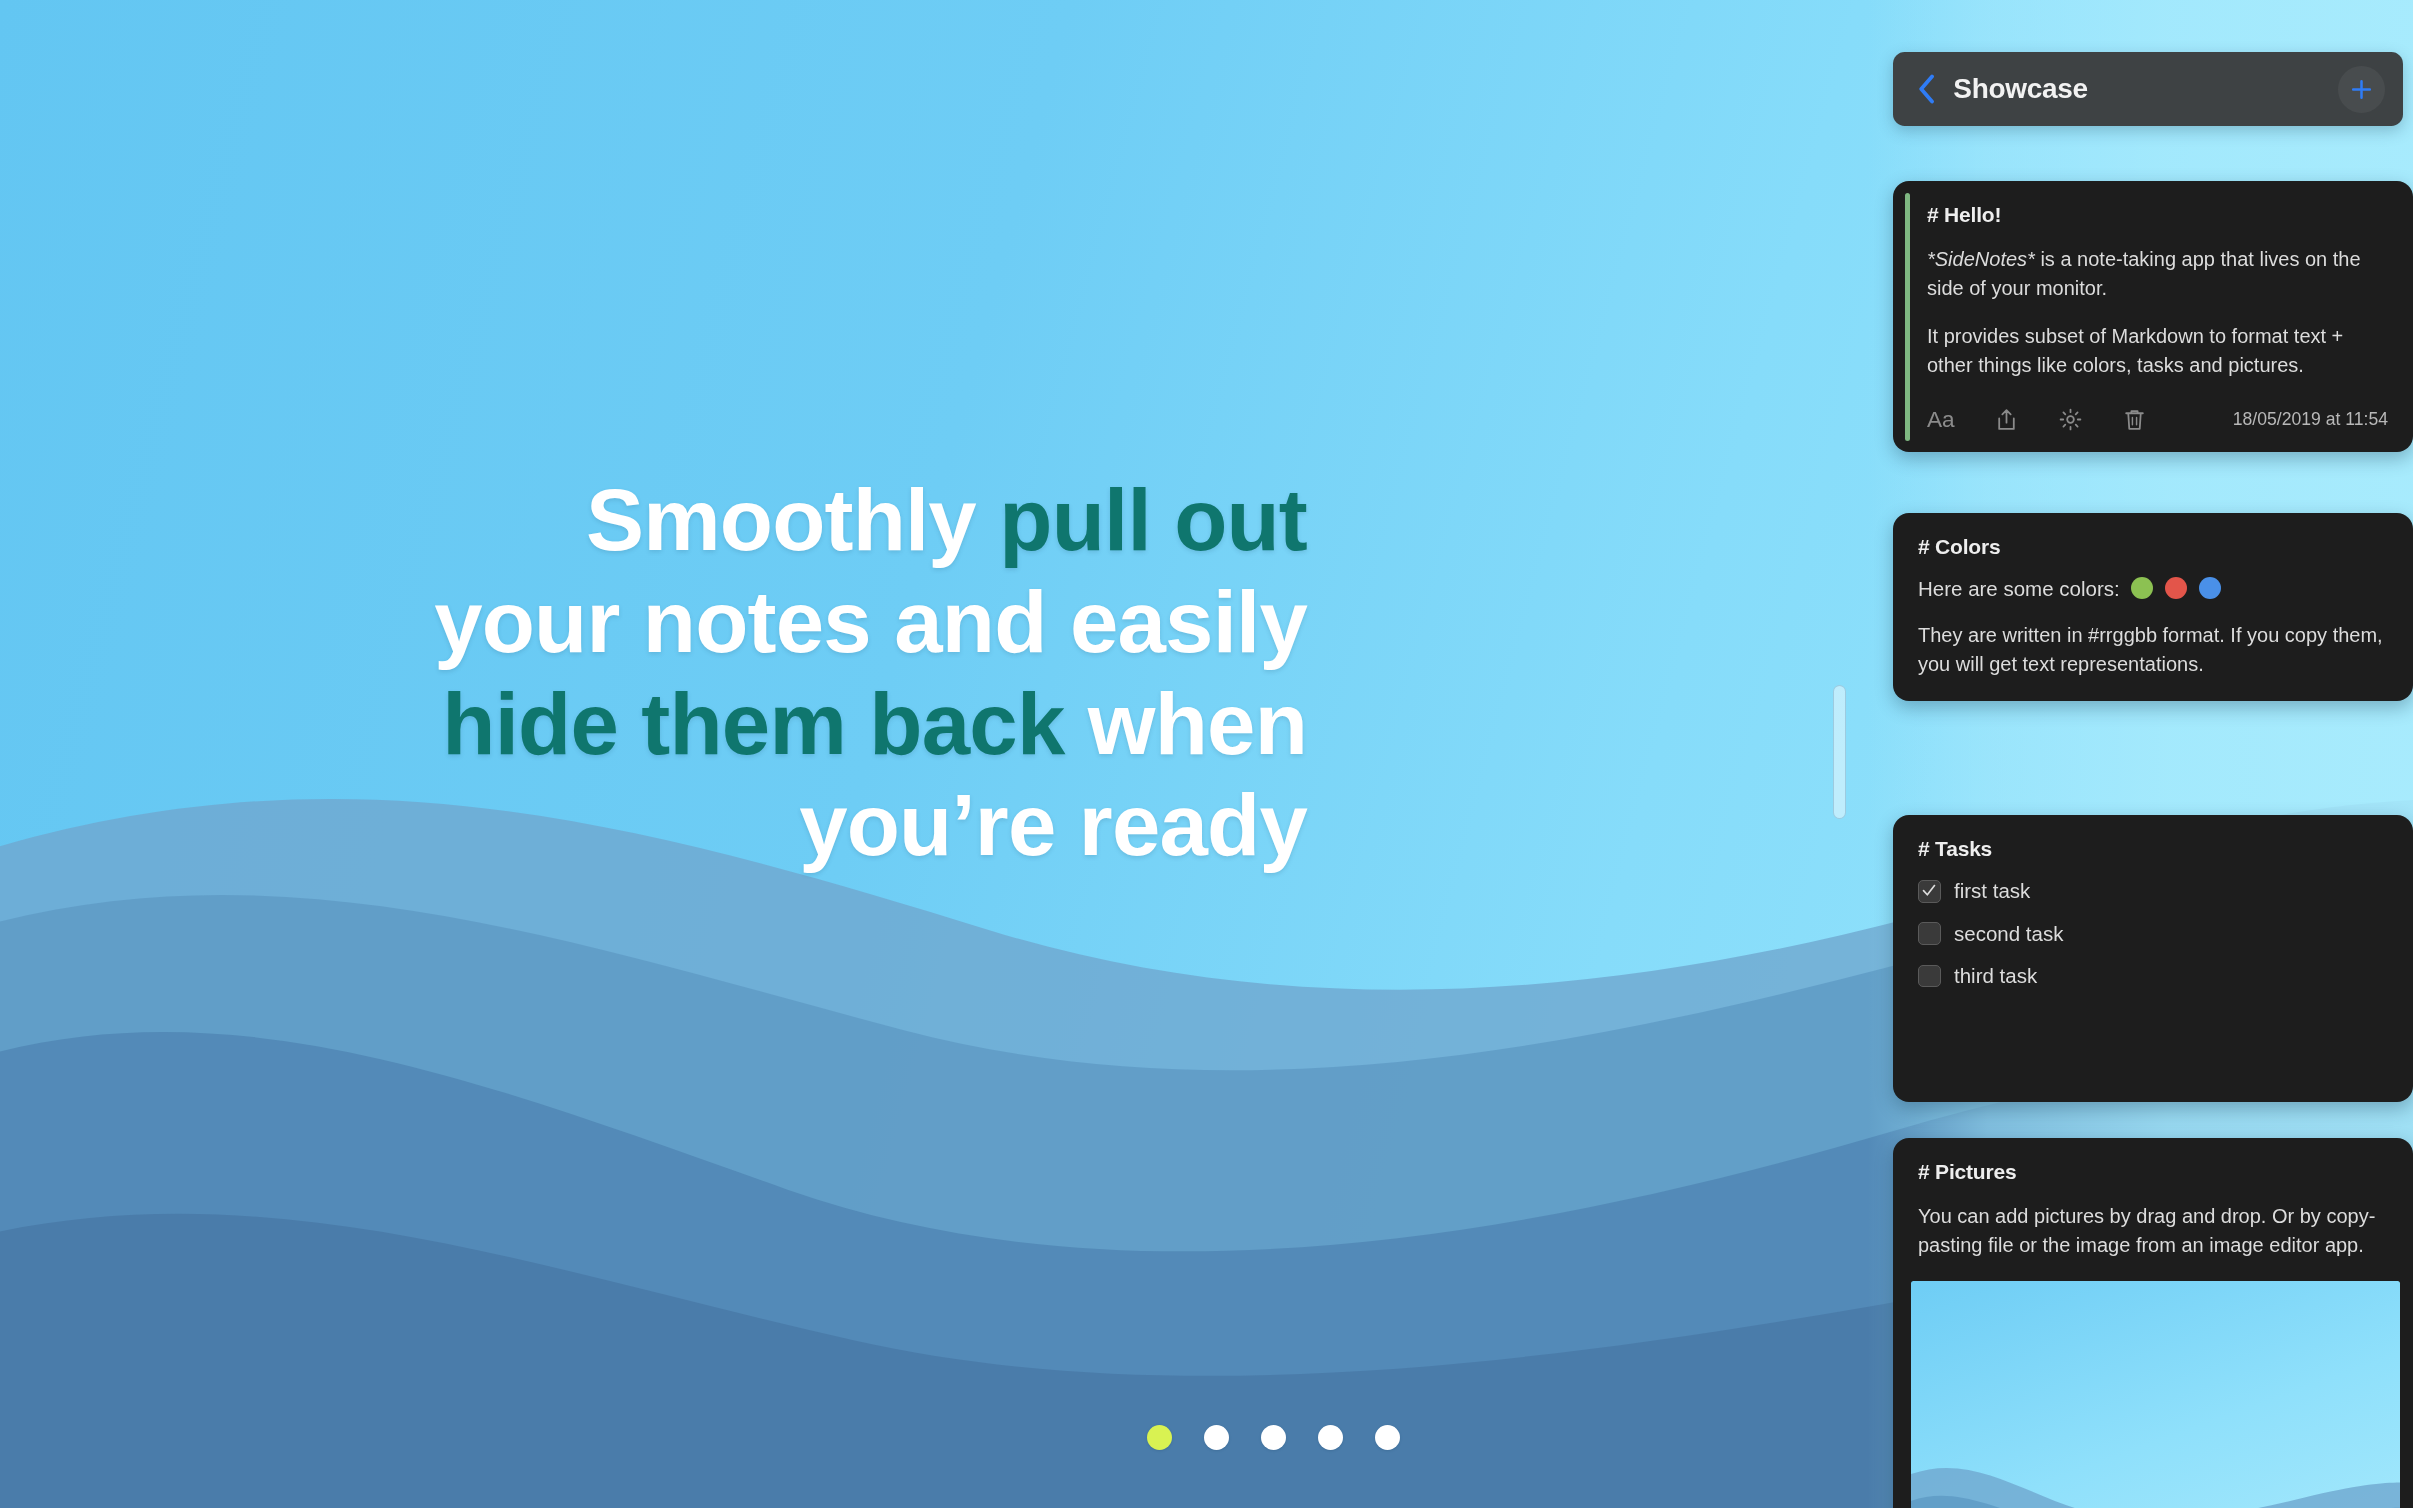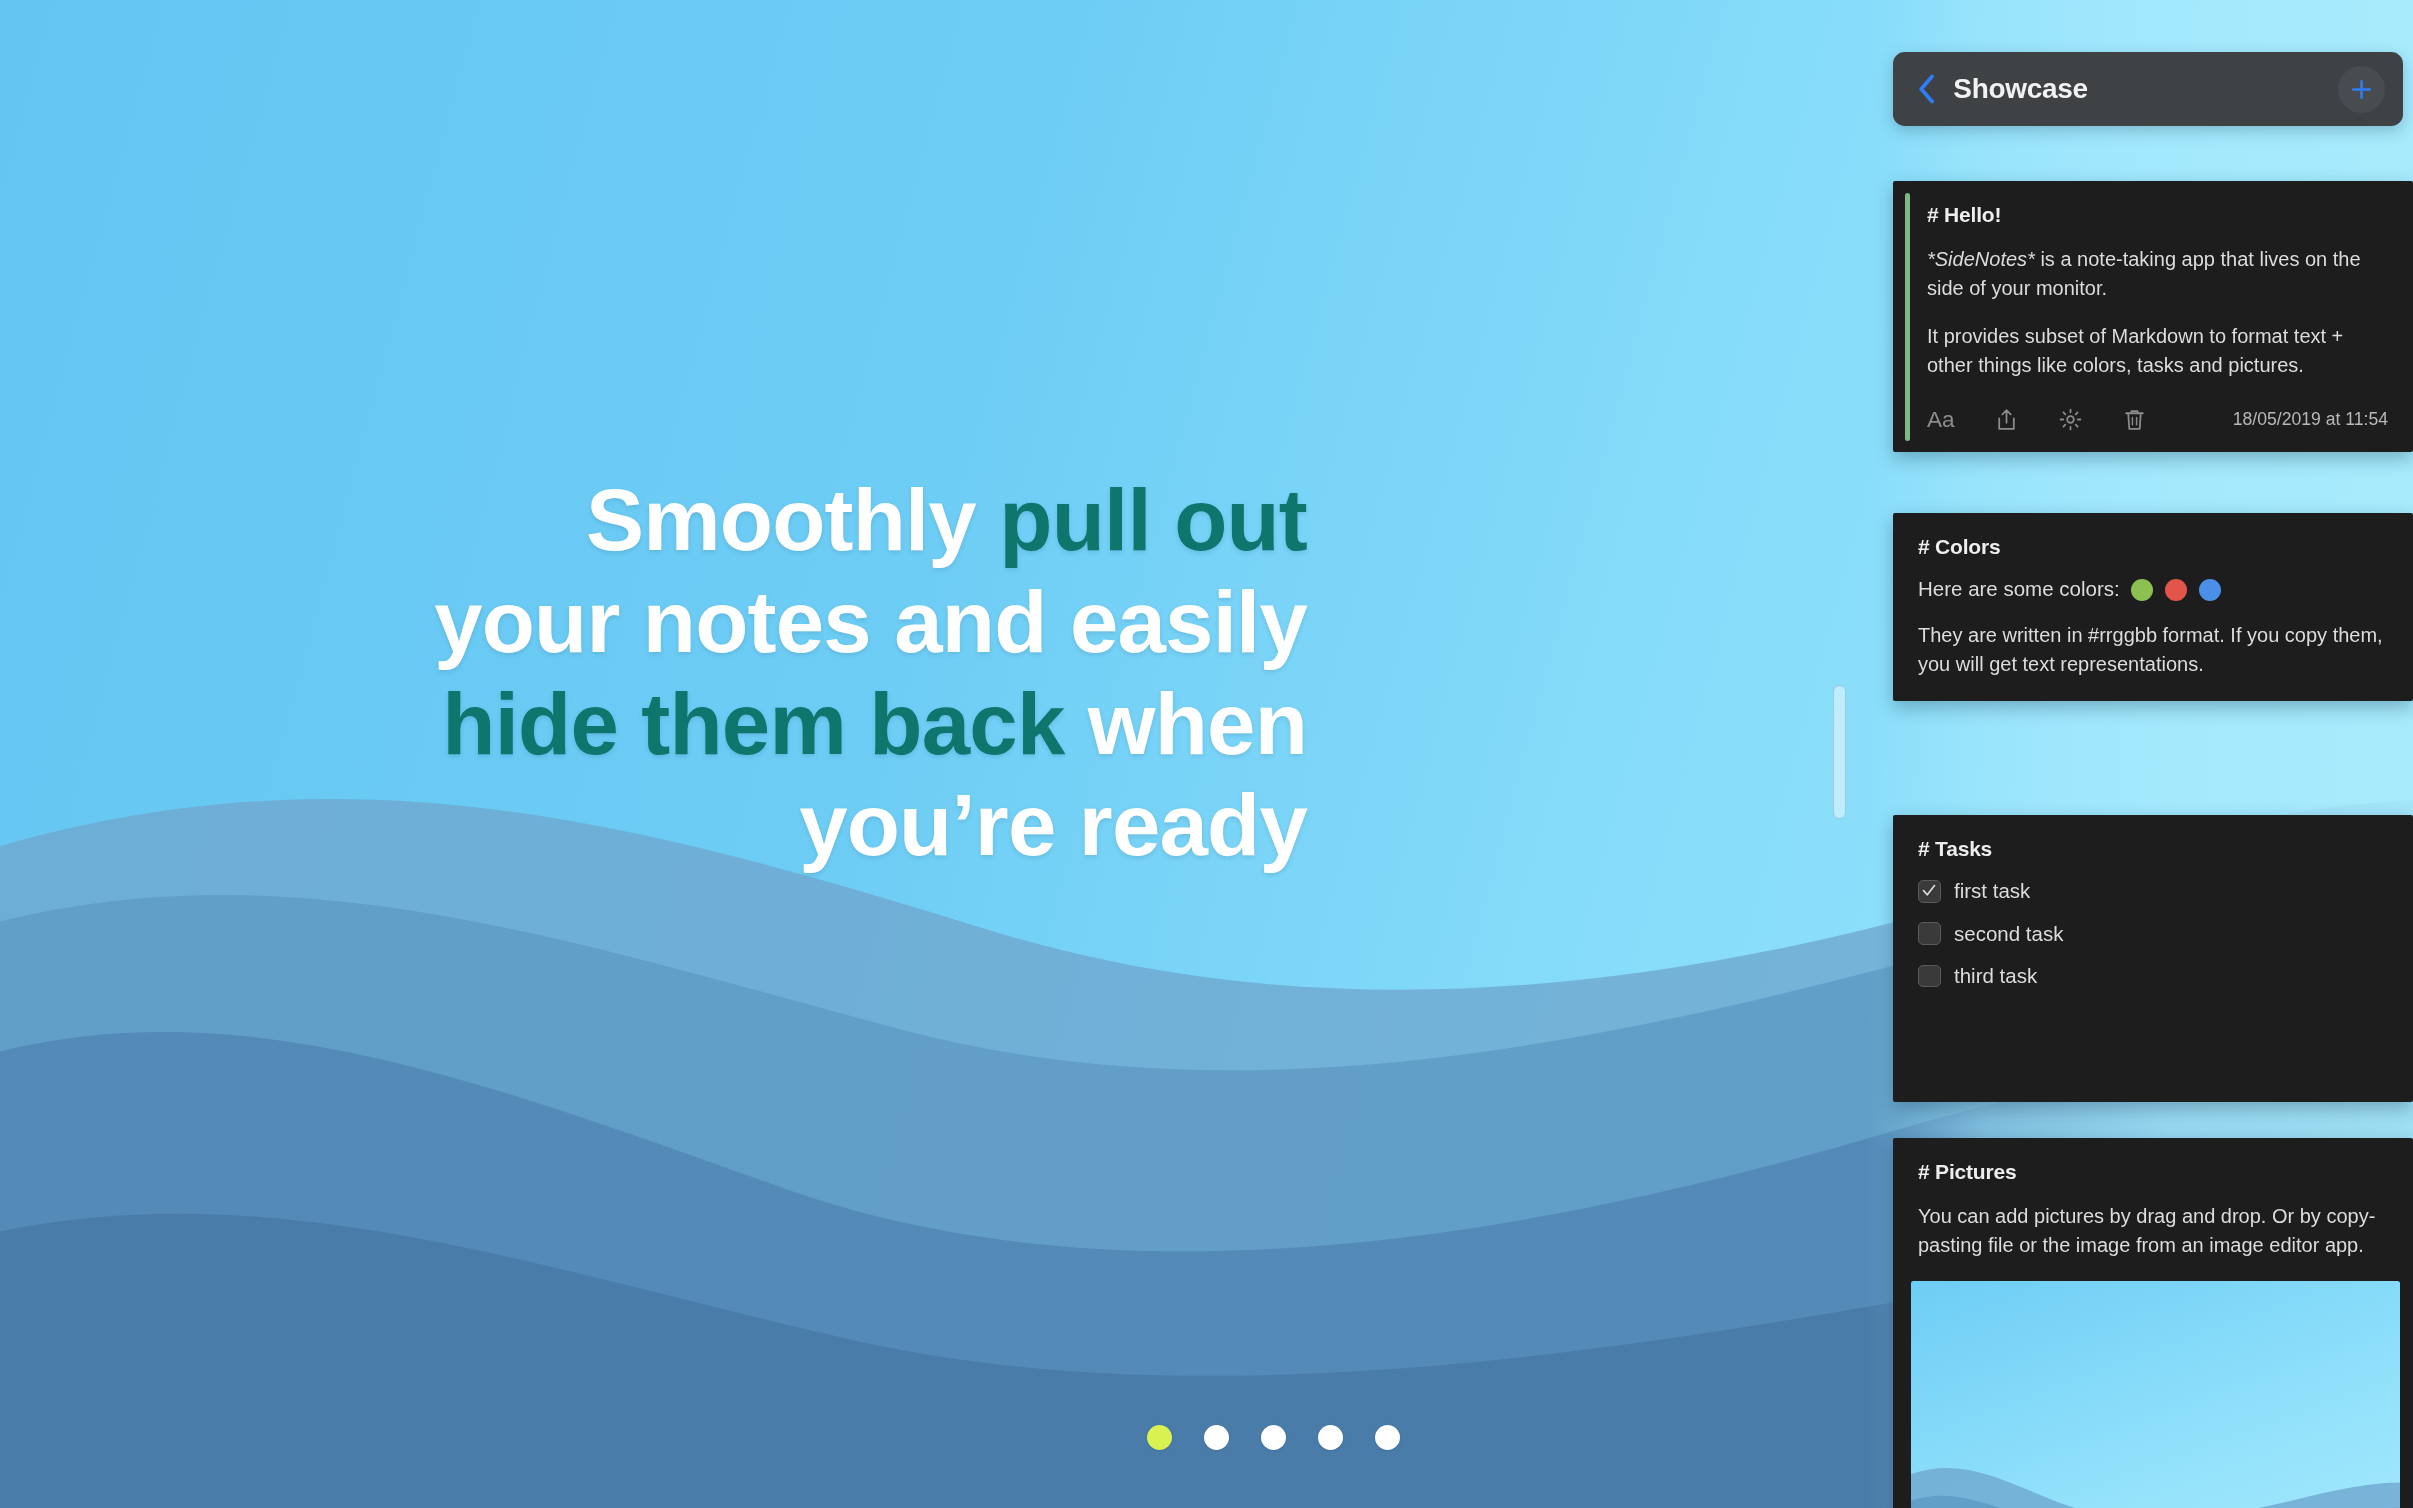--- a/index.html
+++ b/index.html
@@ -122,21 +122,21 @@
     justify-content: center;
     flex: none;
   }
 
   
   .note-card {
     position: absolute;
     left: 25px;
     width: 520px;
     background: #1d1d1d;
-    border-radius: 2px;
+    border-radius: 16px;
     box-shadow: 0 6.7px 18.4px rgba(25,60,85,0.33);
     overflow: hidden;
     padding: 22px 25px 20px 25px;
   }
   .note-card .accent {
     position: absolute;
     left: 11.7px;
     top: 11.7px;
     bottom: 11.7px;
     width: 5px;
@@ -186,21 +186,21 @@
   }
   .note-date {
     font-size: 17.6px;
     color: #b8b8b8;
     font-weight: 300;
   }
 
   
   .colors-row {
     display: flex;
-    align-items: flex-end;
+    align-items: flex-start;
     font-size: 20.5px;
     color: #dcdcdc;
     font-weight: 300;
     margin-bottom: 20px;
   }
   .swatch {
     width: 22px; height: 22px;
     border-radius: 50%;
     margin-left: 11.7px;
   }

